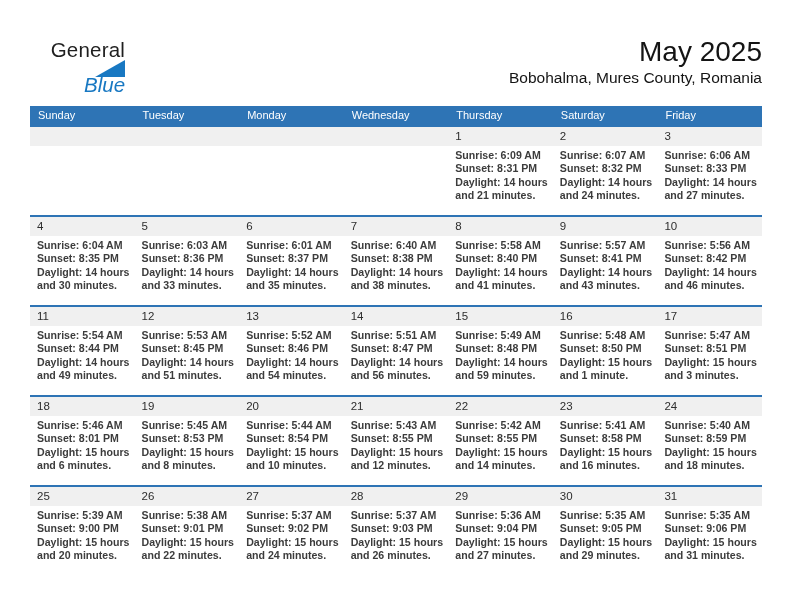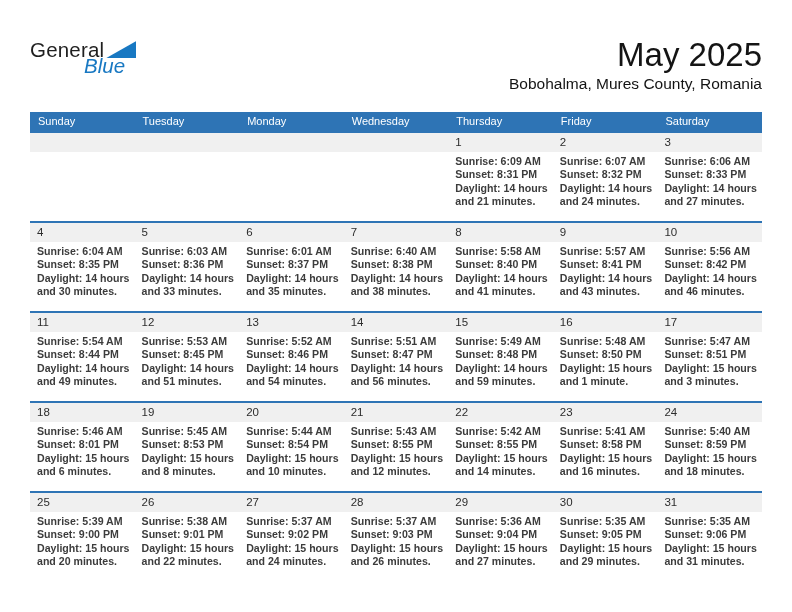--- a/index.html
+++ b/index.html
@@ -7,42 +7,42 @@
     margin: 0; padding: 0;
     width: 792px; height: 612px;
     background: #ffffff;
     font-family: "Liberation Sans", sans-serif;
     overflow: hidden;
   }
   .page { position: absolute; inset: 0; width: 792px; height: 612px; background: #fff; }
 
   
   .logo { position: absolute; left: 30px; top: 40px; }
-  .logo-line1 { display: flex; align-items: flex-end; }
+  .logo-line1 { display: flex; align-items: flex-end; flex-direction: column; }
   .logo-general {
     font-size: 20.5px; color: #1f1f1f; letter-spacing: 0.2px; line-height: 20px;
   }
   .logo-tri {
     width: 30px; height: 17px;
     background: var(--logo-blue, #1878C2);
     clip-path: polygon(0 100%, 100% 0, 100% 100%);
     margin-left: 2px; margin-bottom: 2px;
   }
   .logo-blue {
     font-size: 20.5px; color: var(--logo-blue, #1878C2);
     margin-left: 54px; margin-top: -4px; line-height: 20px; font-style: italic;
   }
 
   
   .titles { position: absolute; right: 30px; top: 36px; text-align: right; }
-  .title { font-size: 33px; color: #141414; line-height: 1.15; }
+  .title { font-size: 28px; color: #141414; line-height: 1.15; }
   .subtitle { font-size: 15.5px; color: #141414; margin-top: 1px; }
 
   
-  .calendar { position: absolute; left: 30px; top: 112px; width: 732px; }
+  .calendar { position: absolute; left: 30px; top: 106px; width: 732px; }
   .weekday-row {
     display: grid; grid-template-columns: repeat(7, 1fr);
     background: var(--header-blue, #2E74B5); height: 19px;
   }
   .weekday-cell {
     color: #ffffff; font-size: 11px; line-height: 19px; padding-left: 8px;
     white-space: nowrap; overflow: hidden;
   }
   .week-row {
     display: grid; grid-template-columns: repeat(7, 1fr);
@@ -79,22 +79,22 @@
     <div class="subtitle">Bobohalma, Mures County, Romania</div>
   </div>
 
   <div class="calendar">
     <div class="weekday-row" id="weekday-row">
         <div class="weekday-cell">Sunday</div>
         <div class="weekday-cell">Tuesday</div>
         <div class="weekday-cell">Monday</div>
         <div class="weekday-cell">Wednesday</div>
         <div class="weekday-cell">Thursday</div>
+        <div class="weekday-cell">Saturday</div>
         <div class="weekday-cell">Friday</div>
-        <div class="weekday-cell">Saturday</div>
       </div>
     <div id="weeks">
         <div class="week-row">
           <div class="day-cell empty">
             <div class="num-band"></div>
           </div>
           <div class="day-cell empty">
             <div class="num-band"></div>
           </div>
           <div class="day-cell empty">

